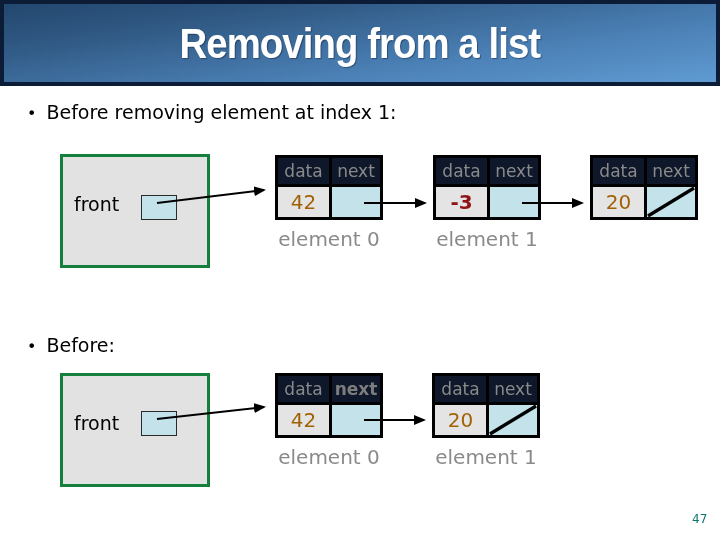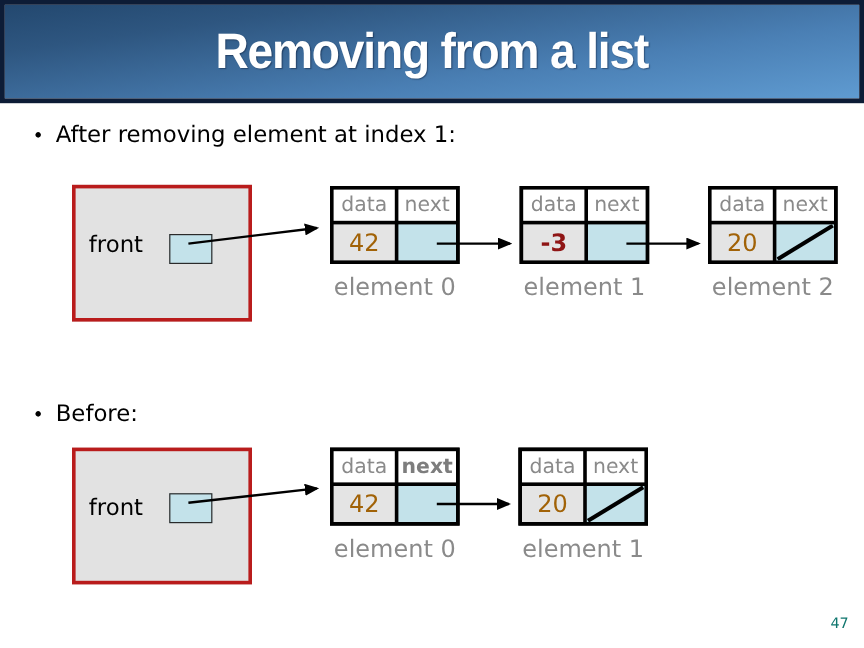--- a/index.html
+++ b/index.html
@@ -35,21 +35,21 @@
     white-space: nowrap;
   }
   .bullet .dot { font-size: 16px; }
   .bullet-before { top: 101px; }
   .bullet-after  { top: 334px; }
 
   
   .front-box {
     position: absolute; left: 60px; width: 150px; height: 114px;
     box-sizing: border-box;
-    background: #e2e2e2; border: 3px solid #b91c1c;
+    background: #e2e2e2; border: 3px solid #15803d;
   }
   .front-box .front-label {
     position: absolute; left: 11px; top: 36px;
     font-size: 19px; color: #000;
   }
   .front-box .ptr-box {
     position: absolute; left: 78px; width: 36px; height: 25px;
     box-sizing: border-box;
     background: #c3e2ea; border: 1px solid #2a2a2a;
   }
@@ -62,21 +62,21 @@
   .node {
     position: absolute; width: 108px; height: 65px;
     box-sizing: border-box;
     background: #000; border: 3px solid #000;
     display: grid;
     grid-template-columns: 51px 48px;
     grid-template-rows: 26px 30px;
     gap: 3px;
   }
   .cell { display: flex; align-items: center; justify-content: center; }
-  .cell.hdr { background: #ffffff; color: #8a8a8a; font-size: 17px; }
+  .cell.hdr { background: #0f172a; color: #8a8a8a; font-size: 17px; }
   .cell.hdr.bold { font-weight: 700; color: #7d7d7d; }
   .cell.val { background: #e4e4e4; color: #a16207; font-size: 20px; }
   .cell.val.neg { color: #8f1515; font-weight: 700; }
   .cell.next { background: #c3e2ea; position: relative; }
   .cell.next svg { position: absolute; inset: 0; }
 
   .node-label {
     position: absolute; width: 108px; text-align: center;
     font-size: 20px; color: #8a8a8a; white-space: nowrap;
   }
@@ -112,21 +112,21 @@
 <body>
 
 <div class="slide">
 
   <header class="title-bar">
     <h1>Removing from a list</h1>
   </header>
 
   <div class="bullet bullet-before">
     <span class="dot">•</span>
-    <span>After removing element at index 1:</span>
+    <span>Before removing element at index 1:</span>
   </div>
 
   <div class="front-box" id="front-before">
     <span class="front-label">front</span>
     <span class="ptr-box"></span>
   </div>
 
   <div class="node" id="node-b0">
     <div class="cell hdr">data</div>
     <div class="cell hdr">next</div>
@@ -146,21 +146,20 @@
   <div class="node" id="node-b2">
     <div class="cell hdr">data</div>
     <div class="cell hdr">next</div>
     <div class="cell val">20</div>
     <div class="cell next">
       <svg viewBox="0 0 48 30" preserveAspectRatio="none">
         <line x1="1" y1="29" x2="47" y2="1" stroke="#000" stroke-width="3.4"></line>
       </svg>
     </div>
   </div>
-  <div class="node-label" id="label-b2">element 2</div>
 
   <div class="bullet bullet-after">
     <span class="dot">•</span>
     <span>Before:</span>
   </div>
 
   <div class="front-box" id="front-after">
     <span class="front-label">front</span>
     <span class="ptr-box"></span>
   </div>

